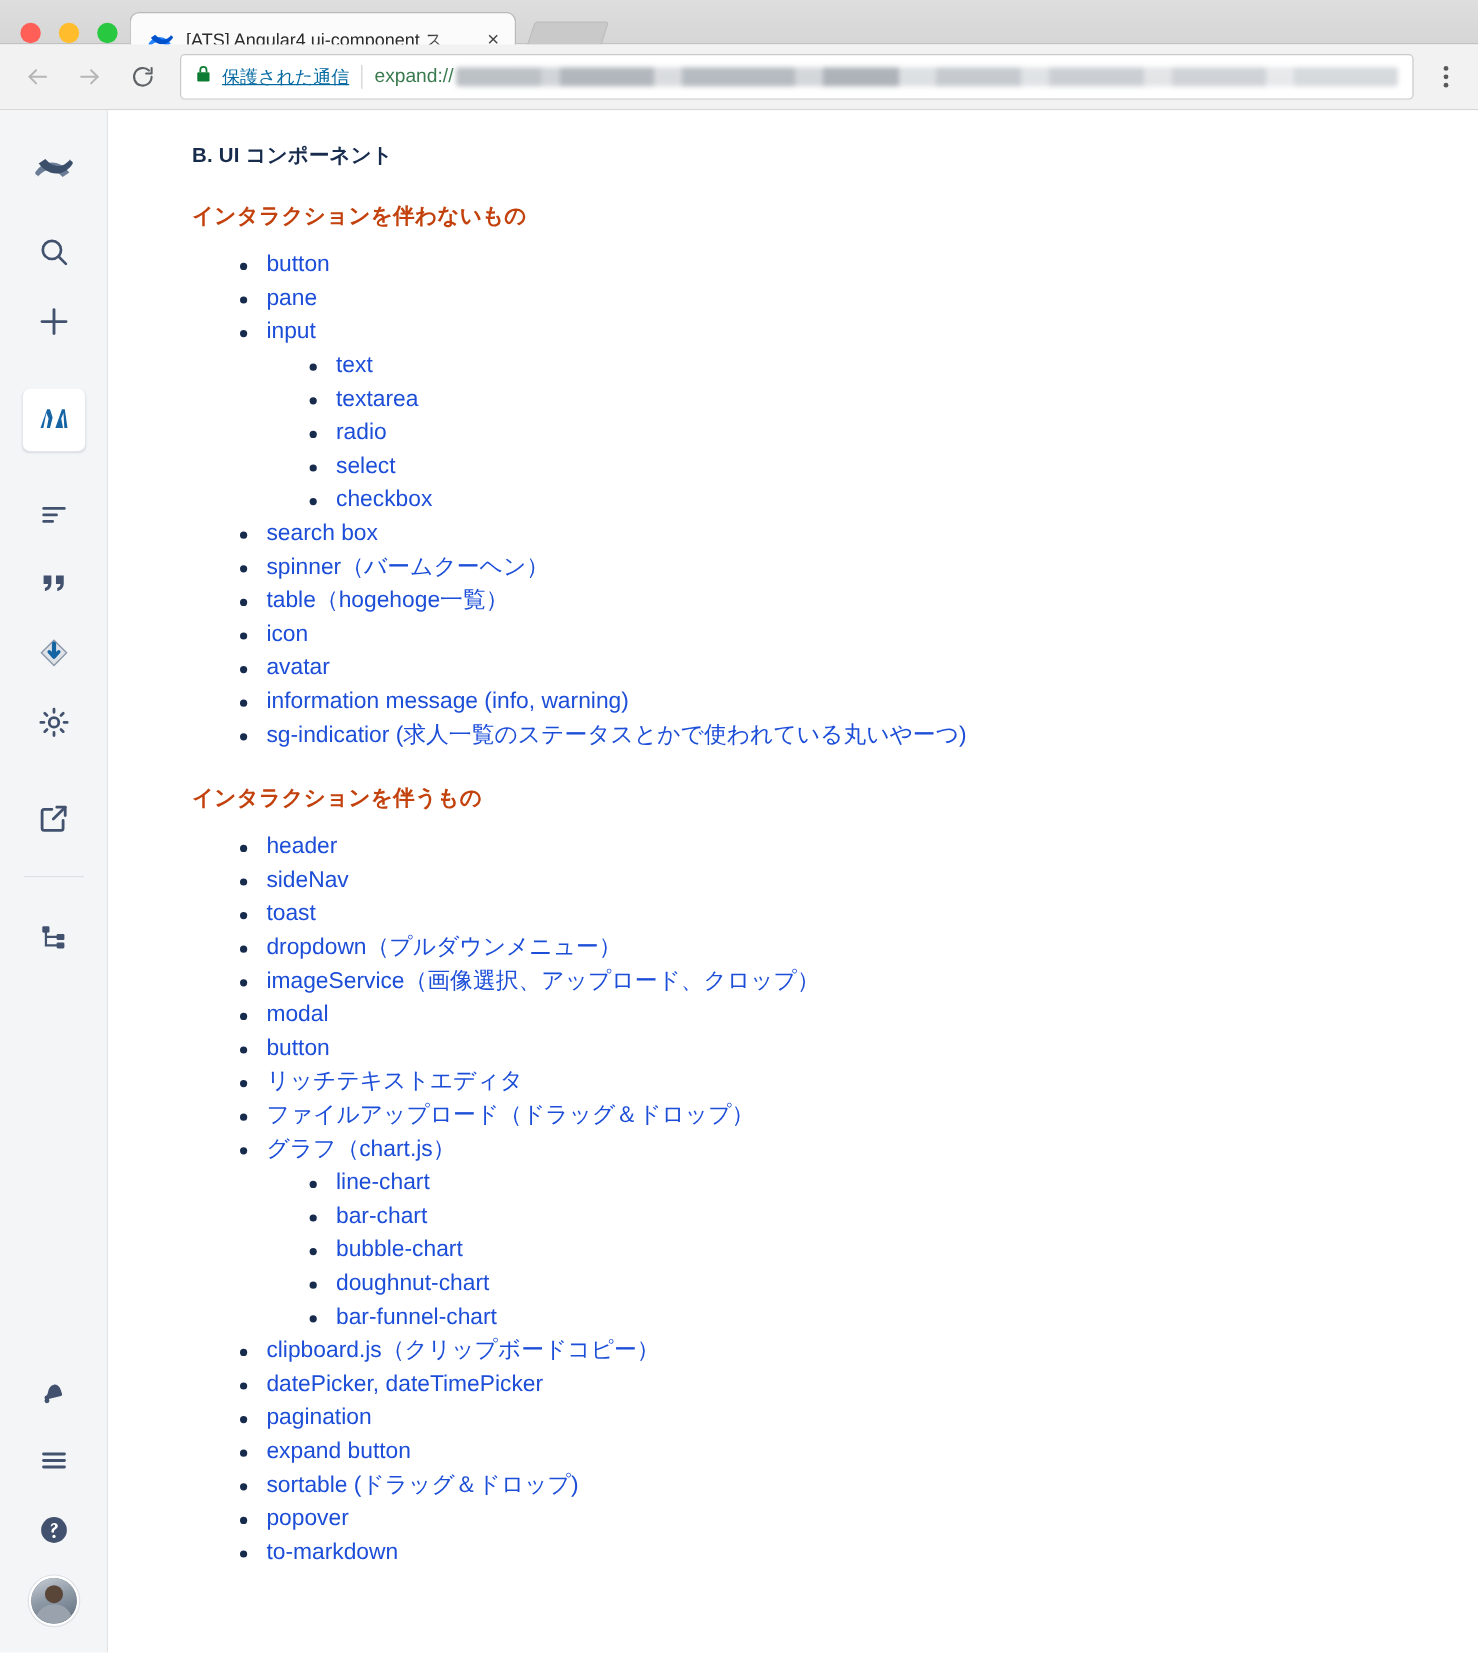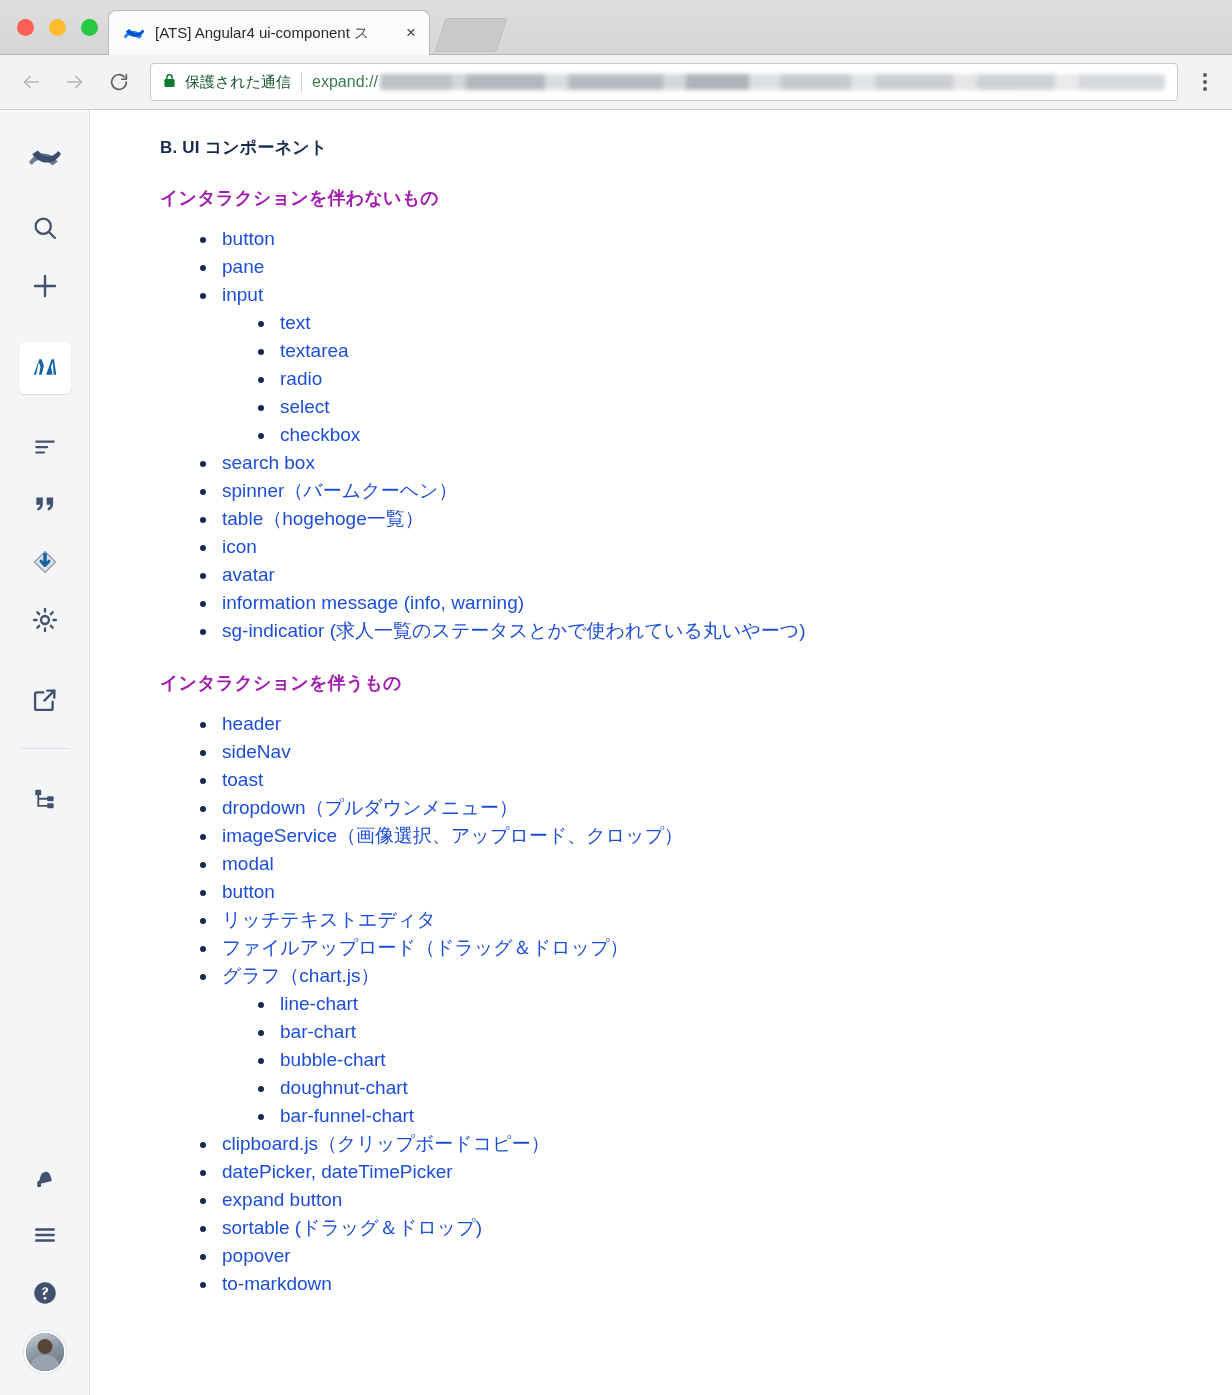--- a/index.html
+++ b/index.html
@@ -6,21 +6,21 @@
   body{
     width:1232px;height:1395px;
     background:#ffffff;
     font-family:"Liberation Sans","DejaVu Sans",sans-serif;
     overflow:hidden;
   }
   .window{position:relative;width:1232px;height:1395px;background:#fff;}
 
   
   .tabstrip{
-    position:relative;height:55px;width:100%;
+    position:relative;height:37px;width:100%;
     background:linear-gradient(#dedede,#d6d6d6);
     border-bottom:1px solid #b4b4b4;
     box-sizing:border-box;
   }
   .traffic{position:absolute;left:17px;top:19px;display:flex;gap:15px;}
   .dot{width:17px;height:17px;border-radius:50%;}
   .dot.red{background:#ff5f57;}
   .dot.yellow{background:#ffbd2e;}
   .dot.green{background:#28c840;}
 
@@ -58,21 +58,21 @@
   }
   .navbtn{width:38px;height:38px;margin-left:6px;display:flex;align-items:center;justify-content:center;}
   .navbtn:first-child{margin-left:12px;}
   .omnibox{
     flex:1 1 auto;height:38px;margin:0 10px 0 12px;
     background:#fff;border:1px solid #c9c9c9;border-radius:4px;
     display:flex;align-items:center;padding:0 12px;box-sizing:border-box;
     overflow:hidden;
   }
   .lock-icon{flex:0 0 14px;margin-right:8px;}
-  .secure-text{font-size:15px;color:#14532d;white-space:nowrap;}
+  .secure-text{font-size:15px;color:#0369a1;white-space:nowrap;text-decoration:underline;}
   .omnibox-sep{width:1px;height:20px;background:#d0d0d0;margin:0 10px;flex:0 0 1px;}
   .scheme{font-size:16px;color:#3a7a4f;white-space:nowrap;}
   .url-blur{
     flex:1 1 auto;height:16px;margin-left:2px;
     background:linear-gradient(90deg,
       #b9bec4 0 9%, #cfd3d7 9% 11%, #aeb4ba 11% 21%, #d8dbde 21% 24%,
       #b2b8be 24% 36%, #d2d5d9 36% 39%, #a9afb6 39% 47%, #dcdfe2 47% 51%,
       #c3c8cd 51% 60%, #dfe2e4 60% 63%, #c9cdd2 63% 73%, #e2e4e6 73% 76%,
       #cdd1d5 76% 86%, #e6e8ea 86% 89%, #d4d8db 89% 100%);
     filter:blur(2.2px);opacity:.95;border-radius:2px;
@@ -113,21 +113,21 @@
     flex:1 1 auto;height:100%;background:#fff;
     padding:26px 40px 0 70px;box-sizing:border-box;overflow:hidden;
     color:#172b4d;
   }
   h2.page-h2{
     font-size:17px;font-weight:bold;margin:0 0 0 0;line-height:1.4;
     color:#172b4d;letter-spacing:.2px;
   }
   h3.page-h3{
     font-size:18px;font-weight:bold;margin:26px 0 0 0;line-height:1.4;
-    color:#a21caf;letter-spacing:.2px;
+    color:#c2410c;letter-spacing:.2px;
   }
   ul.doc{
     margin:14px 0 0 0;padding-left:62px;list-style:none;
   }
   ul.doc ul{margin:0;padding-left:58px;list-style:none;}
   ul.doc li{
     position:relative;font-size:19px;line-height:28px;color:#1d4ed8;
     padding:0 0 0 0;margin:0 0 0 0;
   }
   ul.doc li > span.txt{display:inline-block;padding:0;}
@@ -392,20 +392,21 @@
           <ul>
             <li><span class="txt">line-chart</span></li>
             <li><span class="txt">bar-chart</span></li>
             <li><span class="txt">bubble-chart</span></li>
             <li><span class="txt">doughnut-chart</span></li>
             <li><span class="txt">bar-funnel-chart</span></li>
           </ul>
         </li>
         <li><span class="txt">clipboard.js（クリップボードコピー）</span></li>
         <li><span class="txt">datePicker, dateTimePicker</span></li>
+        <li><span class="txt">pagination</span></li>
         <li><span class="txt">expand button</span></li>
         <li><span class="txt">sortable (ドラッグ＆ドロップ)</span></li>
         <li><span class="txt">popover</span></li>
         <li><span class="txt">to-markdown</span></li>
       </ul>
 
     </div>
   </div>
 </div>
 

